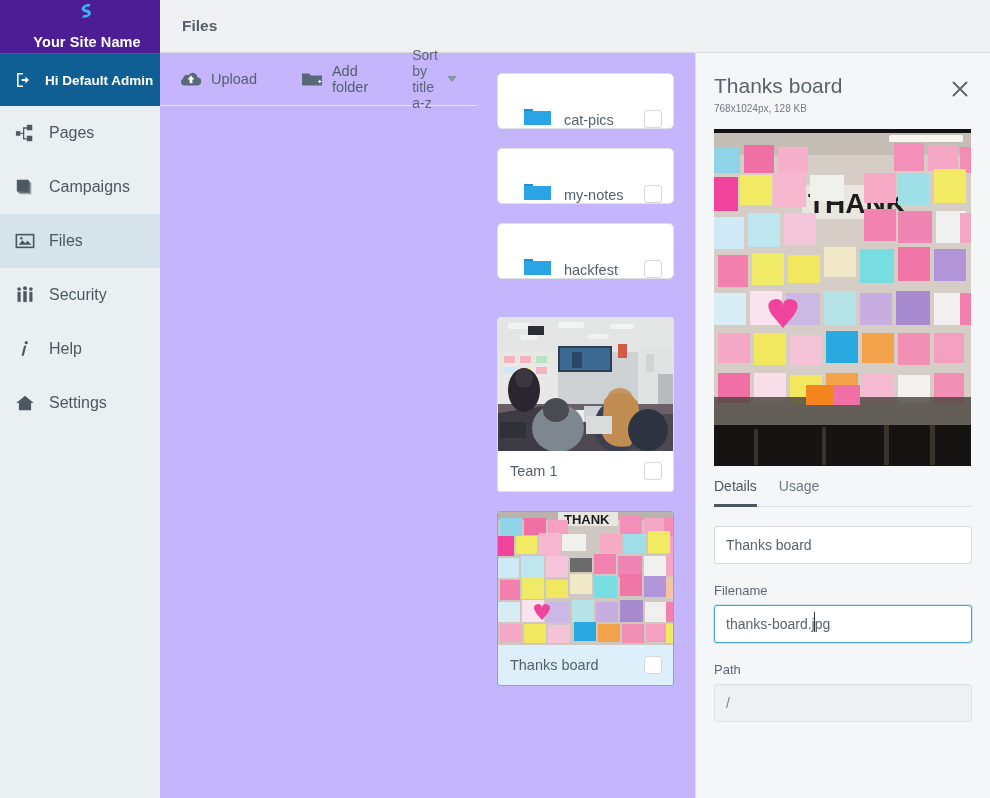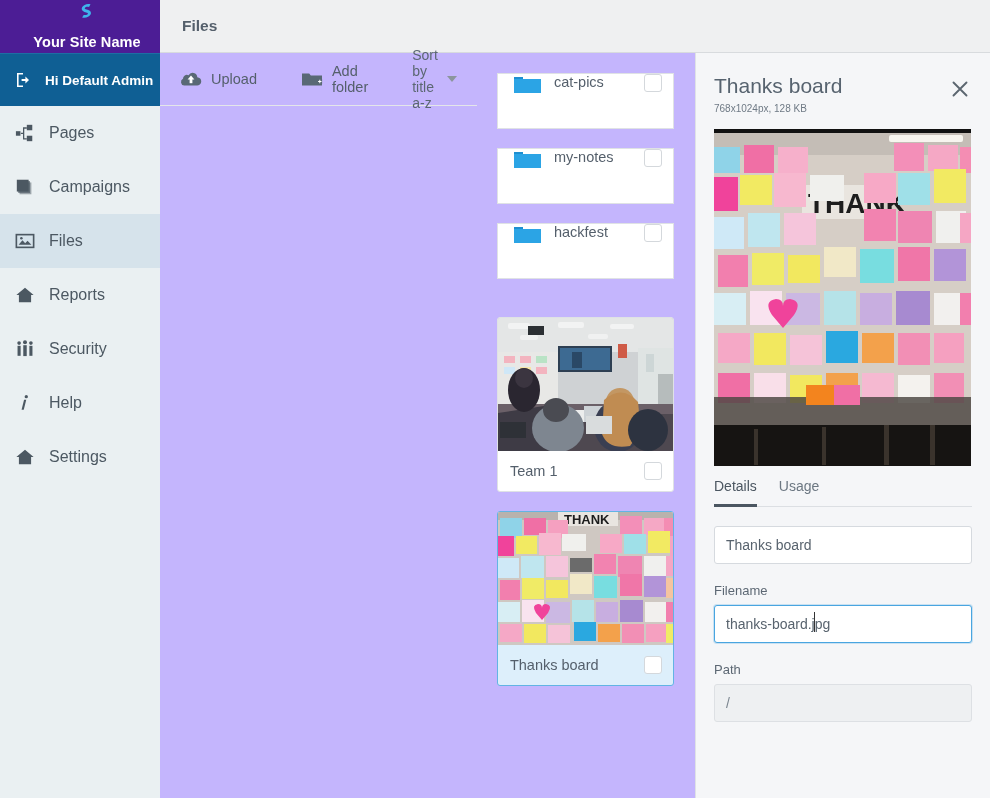--- a/index.html
+++ b/index.html
@@ -54,21 +54,21 @@
   .tb-btn .lbl { font-size: 14.5px; color: #545f6b; }
   .tb-icon { width: 22px; height: 22px; display: flex; align-items: center; justify-content: center; }
   .sort-ctl { margin-left: auto; display: flex; align-items: center; gap: 9px; cursor: pointer; }
   .sort-ctl .lbl { font-size: 14px; color: #5b6772; }
   .caret { width: 0; height: 0; border-left: 5px solid transparent; border-right: 5px solid transparent; border-top: 6px solid #8b959d; }
 
   .grid { padding: 20px 20px 0 20px; display: flex; flex-wrap: wrap; gap: 19px 19px; align-content: flex-start; }
 
   .folder-card {
     width: 177px; height: 56px; background: #ffffff; border: 1px solid #dfe2e5;
-    border-radius: 0; display: flex; align-items: flex-start; padding: 0 11px 0 15px; cursor: pointer;
+    border-radius: 5px; display: flex; align-items: flex-end; padding: 0 11px 0 25px; cursor: pointer;
   }
   .folder-icon { width: 29px; height: 22px; flex: 0 0 29px; margin-right: 12px; }
   .folder-name { font-size: 14.5px; color: #545f6b; flex: 1 1 auto; overflow: hidden; white-space: nowrap; }
   .chk {
     width: 18px; height: 18px; border: 1px solid #d4d8dc; border-radius: 3px;
     background: #ffffff; flex: 0 0 18px; cursor: pointer;
   }
 
   .file-card {
     width: 177px; background: #ffffff; border: 1px solid #dfe2e5; border-radius: 3px;
@@ -165,28 +165,20 @@
         <span class="nav-icon">
           <svg viewBox="0 0 22 22" width="20" height="20">
             <rect x="1.5" y="4" width="19" height="14" fill="none" stroke="#4c5862" stroke-width="1.8"></rect>
             <path d="M4 15.2l4.2-5 3 3.2 2.6-2.8 4.2 4.6z" fill="#4c5862"></path>
             <circle cx="7" cy="8" r="1.4" fill="#4c5862"></circle>
           </svg>
         </span>
         <span class="nav-label">Files</span>
       </div>
 
-      <div class="nav-item">
-        <span class="nav-icon">
-          <svg viewBox="0 0 22 22" width="20" height="20">
-            <path d="M11 3L1.5 11h2.8v8h13.4v-8h2.8z" fill="#4c5862"></path>
-          </svg>
-        </span>
-        <span class="nav-label">Reports</span>
-      </div>
 
       <div class="nav-item">
         <span class="nav-icon">
           <svg viewBox="0 0 22 22" width="20" height="20">
             <circle cx="4.5" cy="4.5" r="2" fill="#4c5862"></circle>
             <rect x="2.8" y="7.5" width="3.4" height="11" fill="#4c5862"></rect>
             <circle cx="11" cy="3.6" r="2.2" fill="#4c5862"></circle>
             <rect x="9.1" y="6.8" width="3.8" height="12" fill="#4c5862"></rect>
             <circle cx="17.5" cy="4.5" r="2" fill="#4c5862"></circle>
             <rect x="15.8" y="7.5" width="3.4" height="11" fill="#4c5862"></rect>

